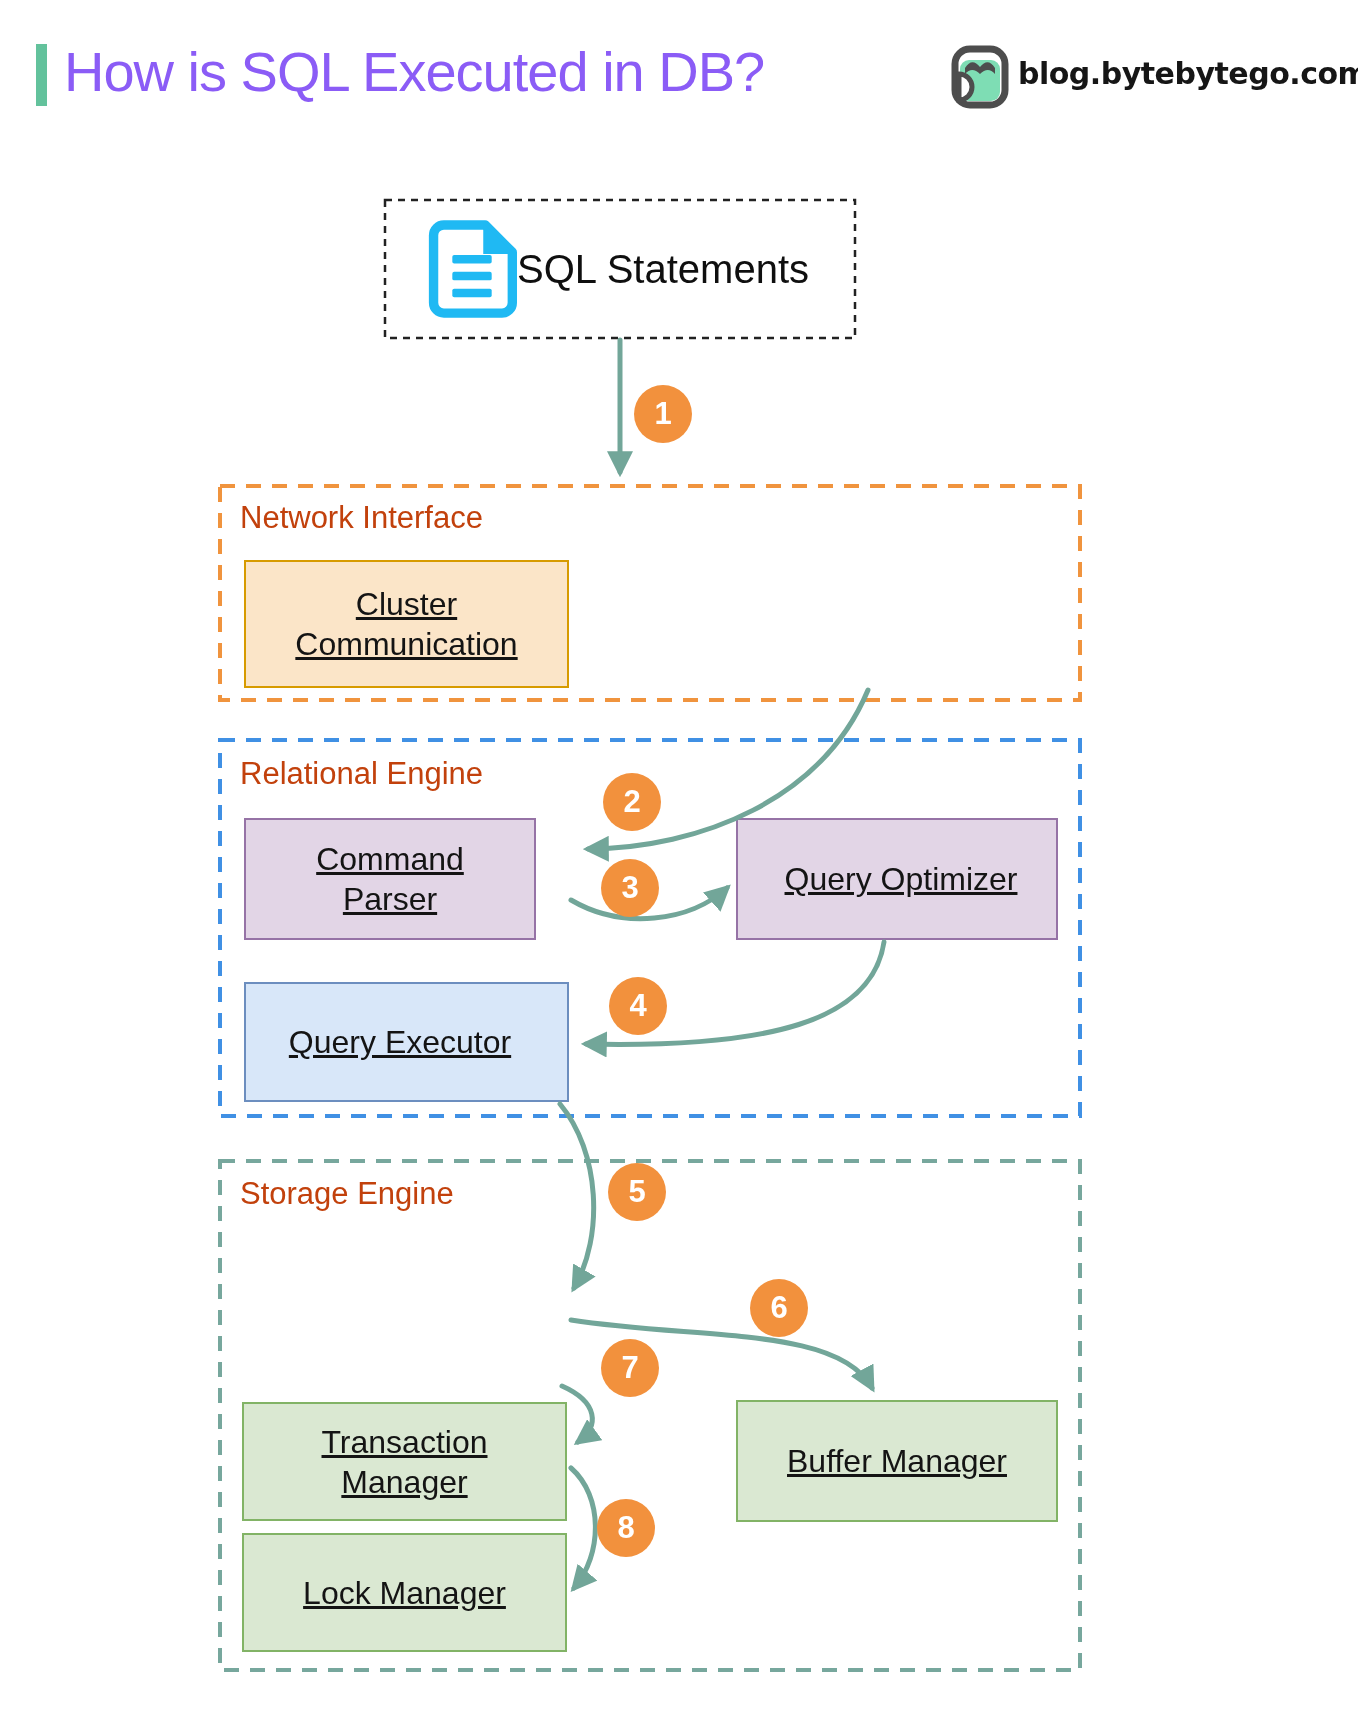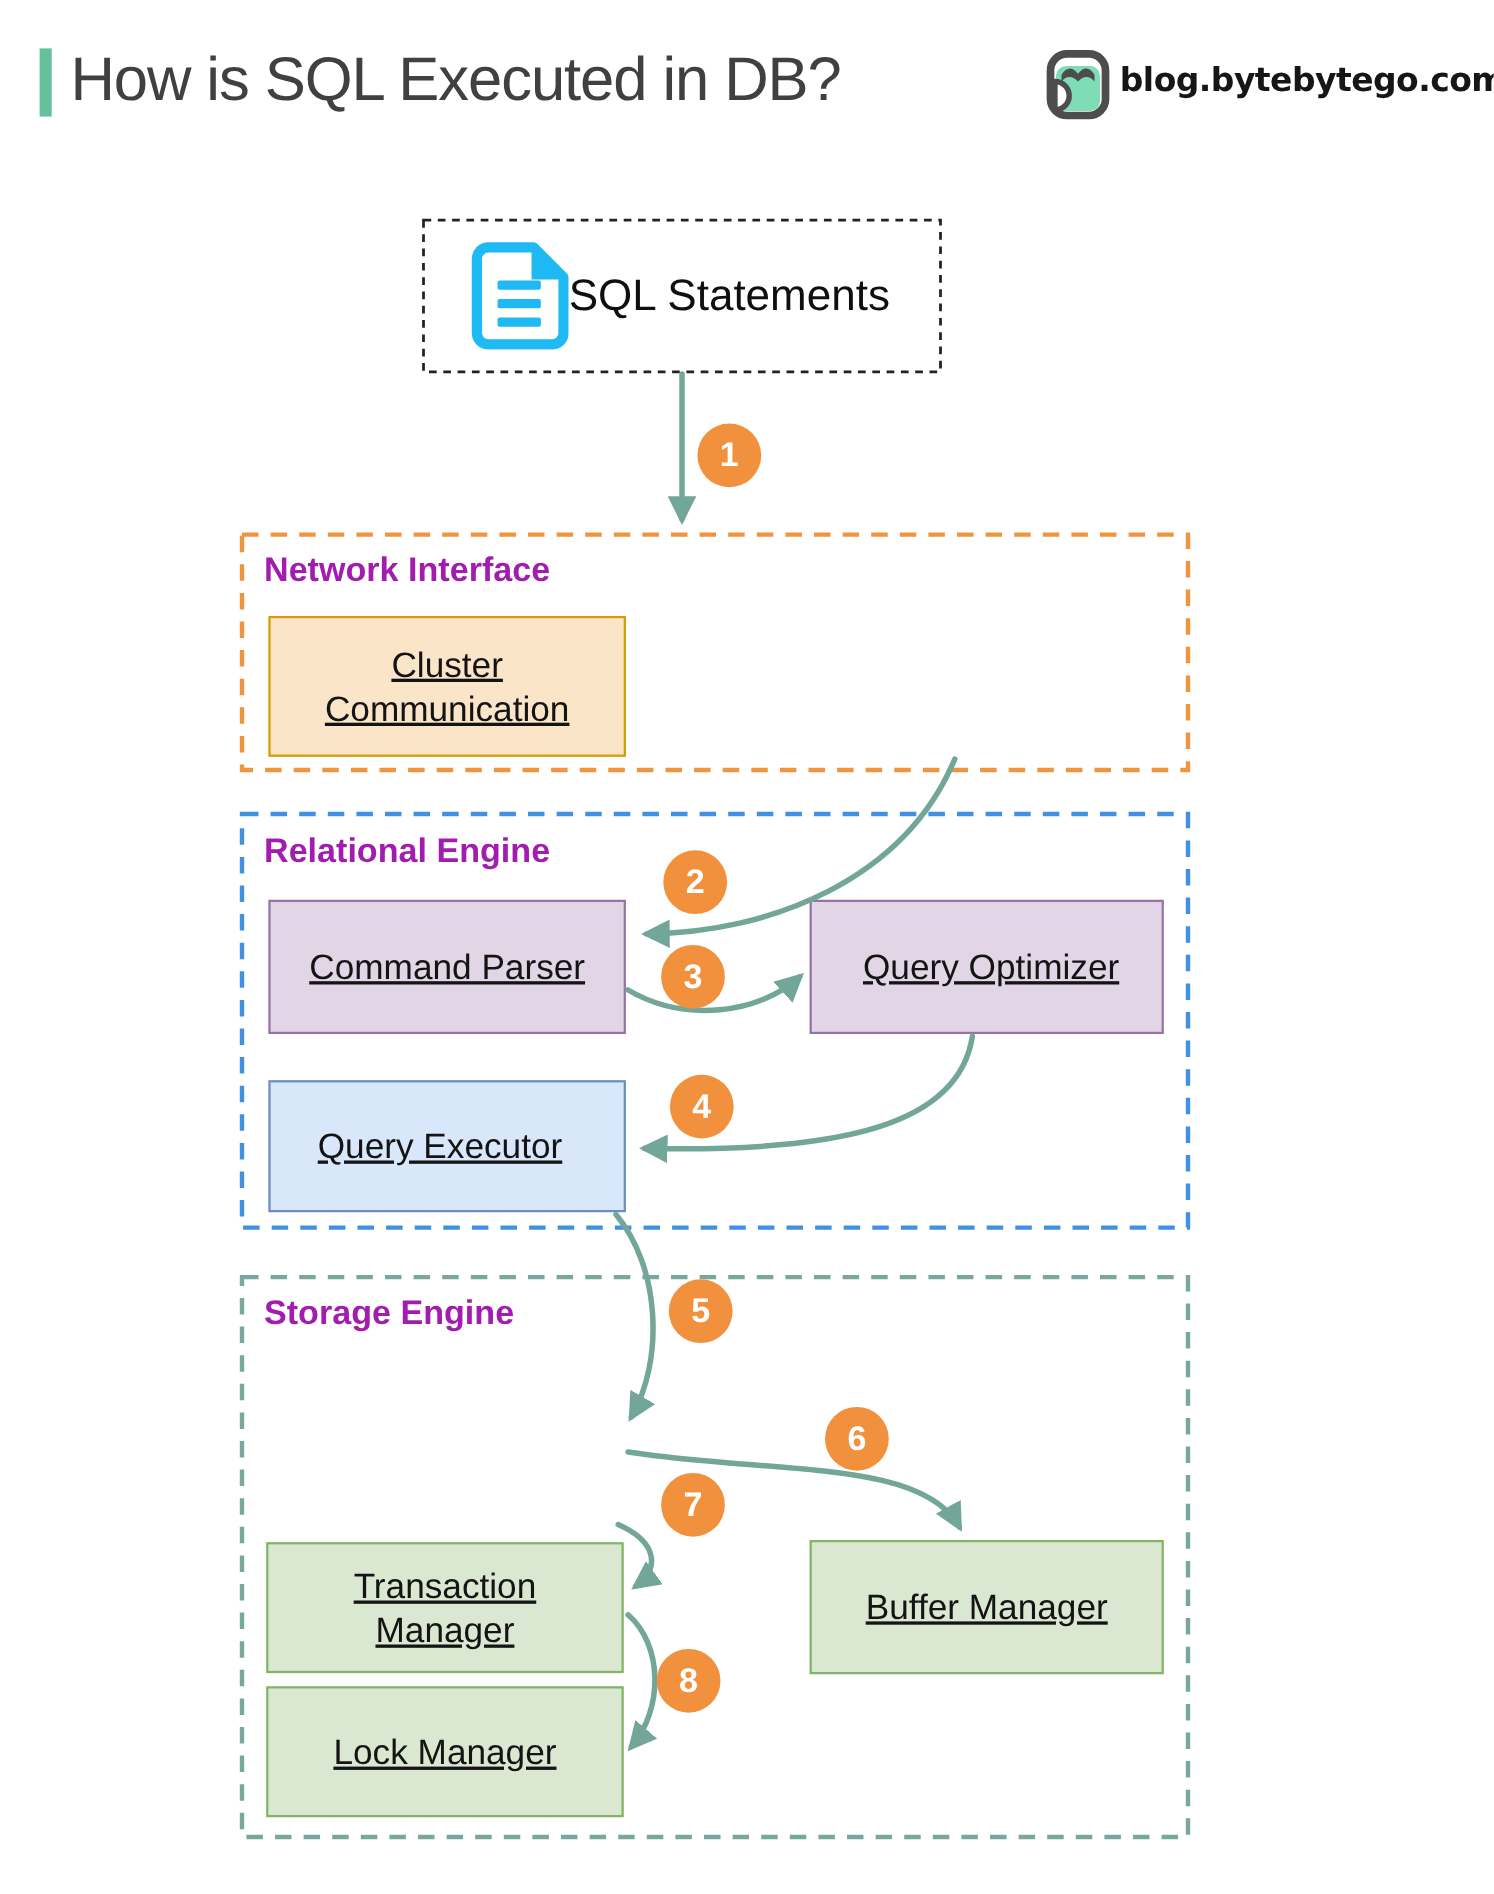--- a/index.html
+++ b/index.html
@@ -3,31 +3,31 @@
 <meta charset="utf-8">
 <style>
   html,body{margin:0;padding:0;background:#fff;}
   #canvas{
     position:relative;width:1358px;height:1722px;background:#ffffff;overflow:hidden;
     font-family:"Liberation Sans",sans-serif;color:#111;
   }
   
   .accent-bar{position:absolute;left:36px;top:44px;width:11px;height:62px;background:#63C29C;}
   .page-title{position:absolute;left:64px;top:34px;height:76px;line-height:76px;
-    font-size:56px;font-weight:500;letter-spacing:-1px;color:#404040;white-space:nowrap;}
+    font-size:56px;font-weight:500;letter-spacing:-1px;color:#8b5cf6;white-space:nowrap;}
   .logo{position:absolute;left:950px;top:44px;width:60px;height:66px;}
   .site-label{position:absolute;left:1018px;top:56px;font-size:30px;font-weight:700;
     font-family:"DejaVu Sans",sans-serif;letter-spacing:-0.5px;color:#161616;white-space:nowrap;}
   
   .sql-box{position:absolute;left:385px;top:200px;width:470px;height:138px;z-index:2;
     display:flex;align-items:center;}
   .sql-box .doc{margin-left:42px;width:90px;height:98px;flex:0 0 auto;}
   .sql-box .lbl{font-size:40px;color:#0f0f0f;}
   
-  .sec-label{position:absolute;font-size:31px;font-weight:700;color:#a21caf;z-index:3;white-space:nowrap;}
+  .sec-label{position:absolute;font-size:31px;font-weight:400;color:#c2410c;z-index:3;white-space:nowrap;}
   
   .node{position:absolute;z-index:2;display:flex;align-items:center;justify-content:center;
     text-align:center;font-size:32px;color:#141414;line-height:1.25;padding:0 28px;box-sizing:border-box;text-decoration:underline;}
   .orange-node{background:#FBE5C8;border:2px solid #D79B00;}
   .purple-node{background:#E2D5E6;border:2px solid #9673A6;}
   .blue-node{background:#D8E7F9;border:2px solid #6C8EBF;}
   .green-node{background:#DAE8D2;border:2px solid #82B366;}
   
   .badge{position:absolute;width:58px;height:58px;border-radius:50%;background:#F2913D;
     color:#fff;font-size:31px;font-weight:700;display:flex;align-items:center;justify-content:center;
@@ -61,21 +61,21 @@
     </svg>
     <div class="lbl">SQL Statements</div>
   </div>
 
   <div class="sec-label" style="left:240px;top:500px;">Network Interface</div>
   <div class="sec-label" style="left:240px;top:756px;">Relational Engine</div>
   <div class="sec-label" style="left:240px;top:1176px;">Storage Engine</div>
 
   <div class="node orange-node" style="left:244px;top:560px;width:325px;height:128px;">Cluster Communication</div>
 
-  <div class="node purple-node" style="left:244px;top:818px;width:325px;height:122px;">Command Parser</div>
+  <div class="node purple-node" style="left:244px;top:818px;width:292px;height:122px;">Command Parser</div>
   <div class="node purple-node" style="left:736px;top:818px;width:322px;height:122px;padding-left:36px;">Query Optimizer</div>
   <div class="node blue-node" style="left:244px;top:982px;width:325px;height:120px;padding-left:15px;">Query Executor</div>
 
   <div class="node green-node" style="left:242px;top:1402px;width:325px;height:119px;">Transaction Manager</div>
   <div class="node green-node" style="left:242px;top:1533px;width:325px;height:119px;">Lock Manager</div>
   <div class="node green-node" style="left:736px;top:1400px;width:322px;height:122px;">Buffer Manager</div>
 
   <svg id="overlay" width="1358" height="1722" viewBox="0 0 1358 1722">
     <defs>
       <marker id="ah" viewBox="0 0 10 10" refX="8" refY="5" markerWidth="5.2" markerHeight="5.2" orient="auto-start-reverse">

